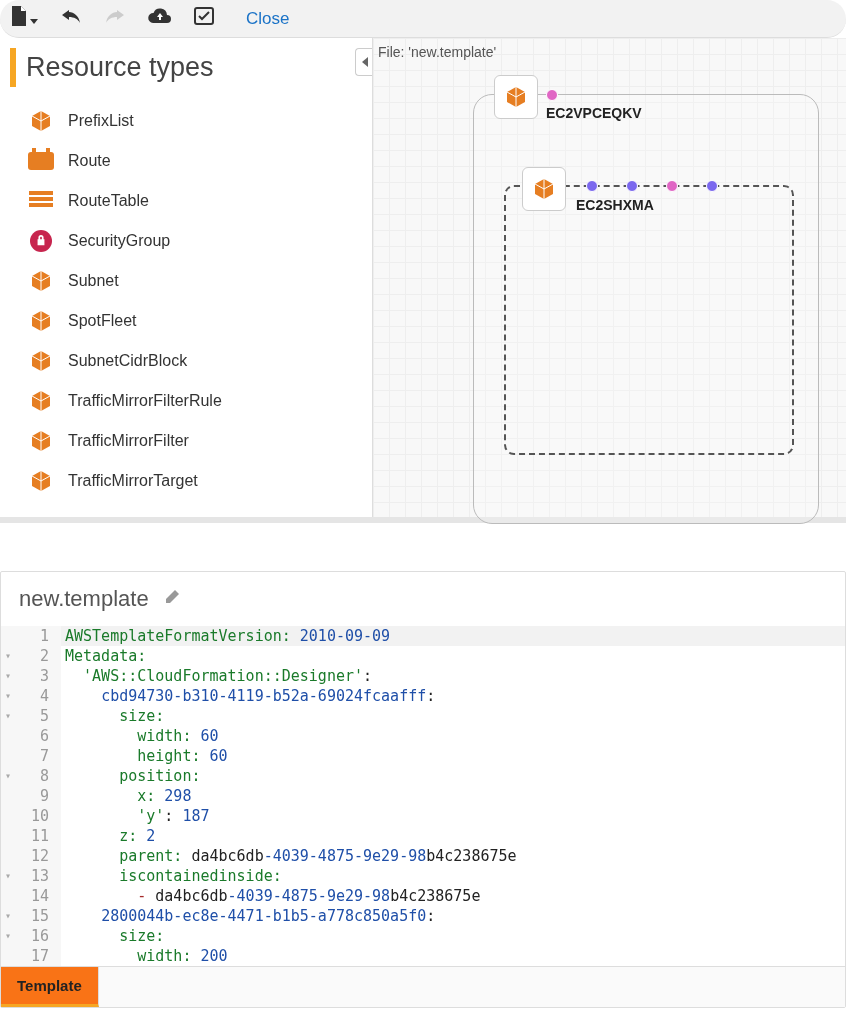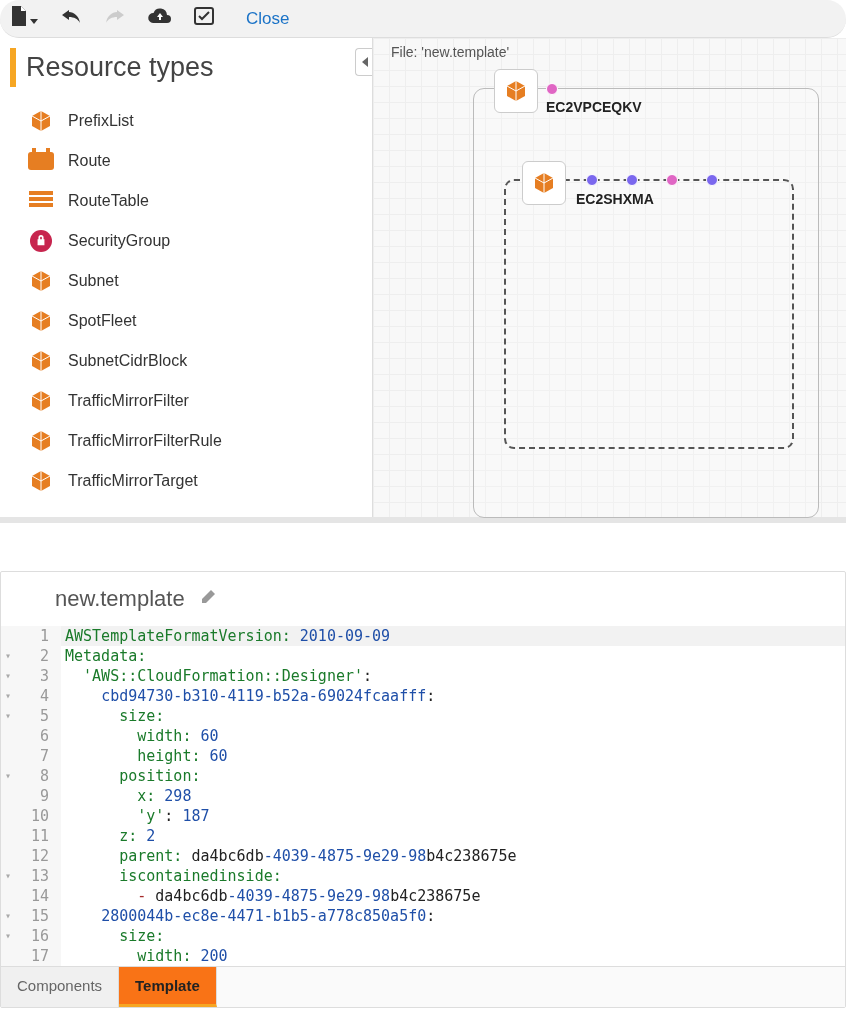--- a/index.html
+++ b/index.html
@@ -30,41 +30,41 @@
   .routetable-icon span{height:4px;background:#e67e22;}
   
   .collapse-handle { position:absolute; right:-1px; top:10px; width:18px; height:28px; border:1px solid #ccc; border-right:none; border-radius:4px 0 0 4px; background:#fff; display:flex; align-items:center; justify-content:center; cursor:pointer;}
   .collapse-handle::before{content:""; width:0;height:0;border-top:5px solid transparent;border-bottom:5px solid transparent;border-right:6px solid #666;}
   
   
   .canvas { flex:1; position:relative; background-color:#f8f8f8;
     background-image: linear-gradient(#eee 1px, transparent 1px), linear-gradient(90deg, #eee 1px, transparent 1px);
     background-size: 16px 16px; border-left:1px solid #ddd;
   }
-  .file-label { position:absolute; top:6px; left:18px; font-size:14px; color:#555; }
-  
-  .vpc-box { position:absolute; left:100px; top:50px; width:346px; height:430px; border:1px solid #bbb; border-radius:11px; background:rgba(255,255,255,0.2);}
+  .file-label { position:absolute; top:6px; left:5px; font-size:14px; color:#555; }
+  
+  .vpc-box { position:absolute; left:100px; top:56px; width:346px; height:430px; border:1px solid #bbb; border-radius:19px; background:rgba(255,255,255,0.2);}
   .vpc-icon-wrap { position:absolute; top:-20px; left:20px; background:#fff; border:1px solid #ccc; border-radius:6px; width:44px; height:44px; display:flex; align-items:center; justify-content:center;}
   .vpc-label { position:absolute; top:10px; left:72px; font-weight:bold; font-size:14px;}
   
   .subnet-box { position:absolute; left:30px; top:90px; width:290px; height:270px; border:2px dashed #555; border-radius:10px;}
   .subnet-icon-wrap { position:absolute; top:-20px; left:16px; background:#fff; border:1px solid #ccc; border-radius:6px; width:44px; height:44px; display:flex; align-items:center; justify-content:center;}
   .subnet-label { position:absolute; top:10px; left:70px; font-weight:bold; font-size:14px;}
   
   .instance-box { position:absolute; left:70px; top:80px; width:150px; height:150px; border:2px dashed #333; border-radius:10px; display:flex; flex-direction:column; align-items:center; justify-content:center;}
   .instance-square { width:48px; height:48px; background:#e67e22; border-radius:8px; margin-bottom:6px;}
   .instance-label { font-weight:bold; font-size:13px;}
   .instance-sublabel { font-size:12px; color:#888;}
   
   .port { width:12px; height:12px; border-radius:50%; background:#7b68ee; border:1px solid #fff; position:absolute;}
   .port.pink { background:#e066c4; }
   
   
   .editor-panel { margin-top: 48px; border:1px solid #ddd; border-radius:2px;}
-  .editor-header { padding: 14px 18px; display:flex; align-items:center; gap:15px;margin-left:36px;}
+  .editor-header { padding: 14px 18px; display:flex; align-items:center; gap:15px;}
   .editor-filename { font-size:22px; color:#555;}
   .pencil-icon { color:#888; font-size:16px; cursor:pointer;}
   
   .code-area { font-family: Menlo, Consolas, monospace; font-size:15px; line-height:20px; }
   .code-header-line { background:#f2f2f2;}
   .code-line { display:flex; }
   .gutter { width:60px; text-align:right; color:#999; padding-right:12px; background:#f7f7f7; user-select:none; flex-shrink:0; position:relative;}
   .fold { position:absolute; left:4px; color:#aaa; font-size:10px;}
   .code { white-space:pre; padding-left:4px; flex:1;}
   .tok-key { color:#1a7a2a;margin-top:48px;}
@@ -180,30 +180,30 @@
           </span>
           <span>SubnetCidrBlock</span>
         </li>
         <li>
           <span class="resource-icon cube-icon">
             <svg class="aws-cube" viewBox="0 0 24 24">
               <path d="M12 2l9 5v10l-9 5-9-5V7z" fill="#e67e22"></path>
               <path d="M12 2v20M3 7l9 5 9-5" fill="none" stroke="#fff" stroke-width="1"></path>
             </svg>
           </span>
+          <span>TrafficMirrorFilterRule</span>
+        </li>
+        <li>
+          <span class="resource-icon cube-icon">
+            <svg class="aws-cube" viewBox="0 0 24 24">
+              <path d="M12 2l9 5v10l-9 5-9-5V7z" fill="#e67e22"></path>
+              <path d="M12 2v20M3 7l9 5 9-5" fill="none" stroke="#fff" stroke-width="1"></path>
+            </svg>
+          </span>
           <span>TrafficMirrorFilter</span>
-        </li>
-        <li>
-          <span class="resource-icon cube-icon">
-            <svg class="aws-cube" viewBox="0 0 24 24">
-              <path d="M12 2l9 5v10l-9 5-9-5V7z" fill="#e67e22"></path>
-              <path d="M12 2v20M3 7l9 5 9-5" fill="none" stroke="#fff" stroke-width="1"></path>
-            </svg>
-          </span>
-          <span>TrafficMirrorFilterRule</span>
         </li>
         <li>
           <span class="resource-icon cube-icon">
             <svg class="aws-cube" viewBox="0 0 24 24">
               <path d="M12 2l9 5v10l-9 5-9-5V7z" fill="#e67e22"></path>
               <path d="M12 2v20M3 7l9 5 9-5" fill="none" stroke="#fff" stroke-width="1"></path>
             </svg>
           </span>
           <span>TrafficMirrorTarget</span>
         </li>
@@ -315,16 +315,15 @@
       <div class="code-line">
         <div class="gutter"><span class="fold">▾</span>16</div>
         <div class="code">      <span class="tok-key">size:</span></div>
       </div>
       <div class="code-line">
         <div class="gutter">17</div>
         <div class="code">        <span class="tok-key">width:</span><span class="tok-plain"> </span><span class="tok-num">200</span></div>
       </div>
     </div>
   <div class="editor-tabs">
-    <div class="editor-tab">Components</div>
     <div class="editor-tab active">Template</div>
   </div>
 </div>
 
 </body></html>

